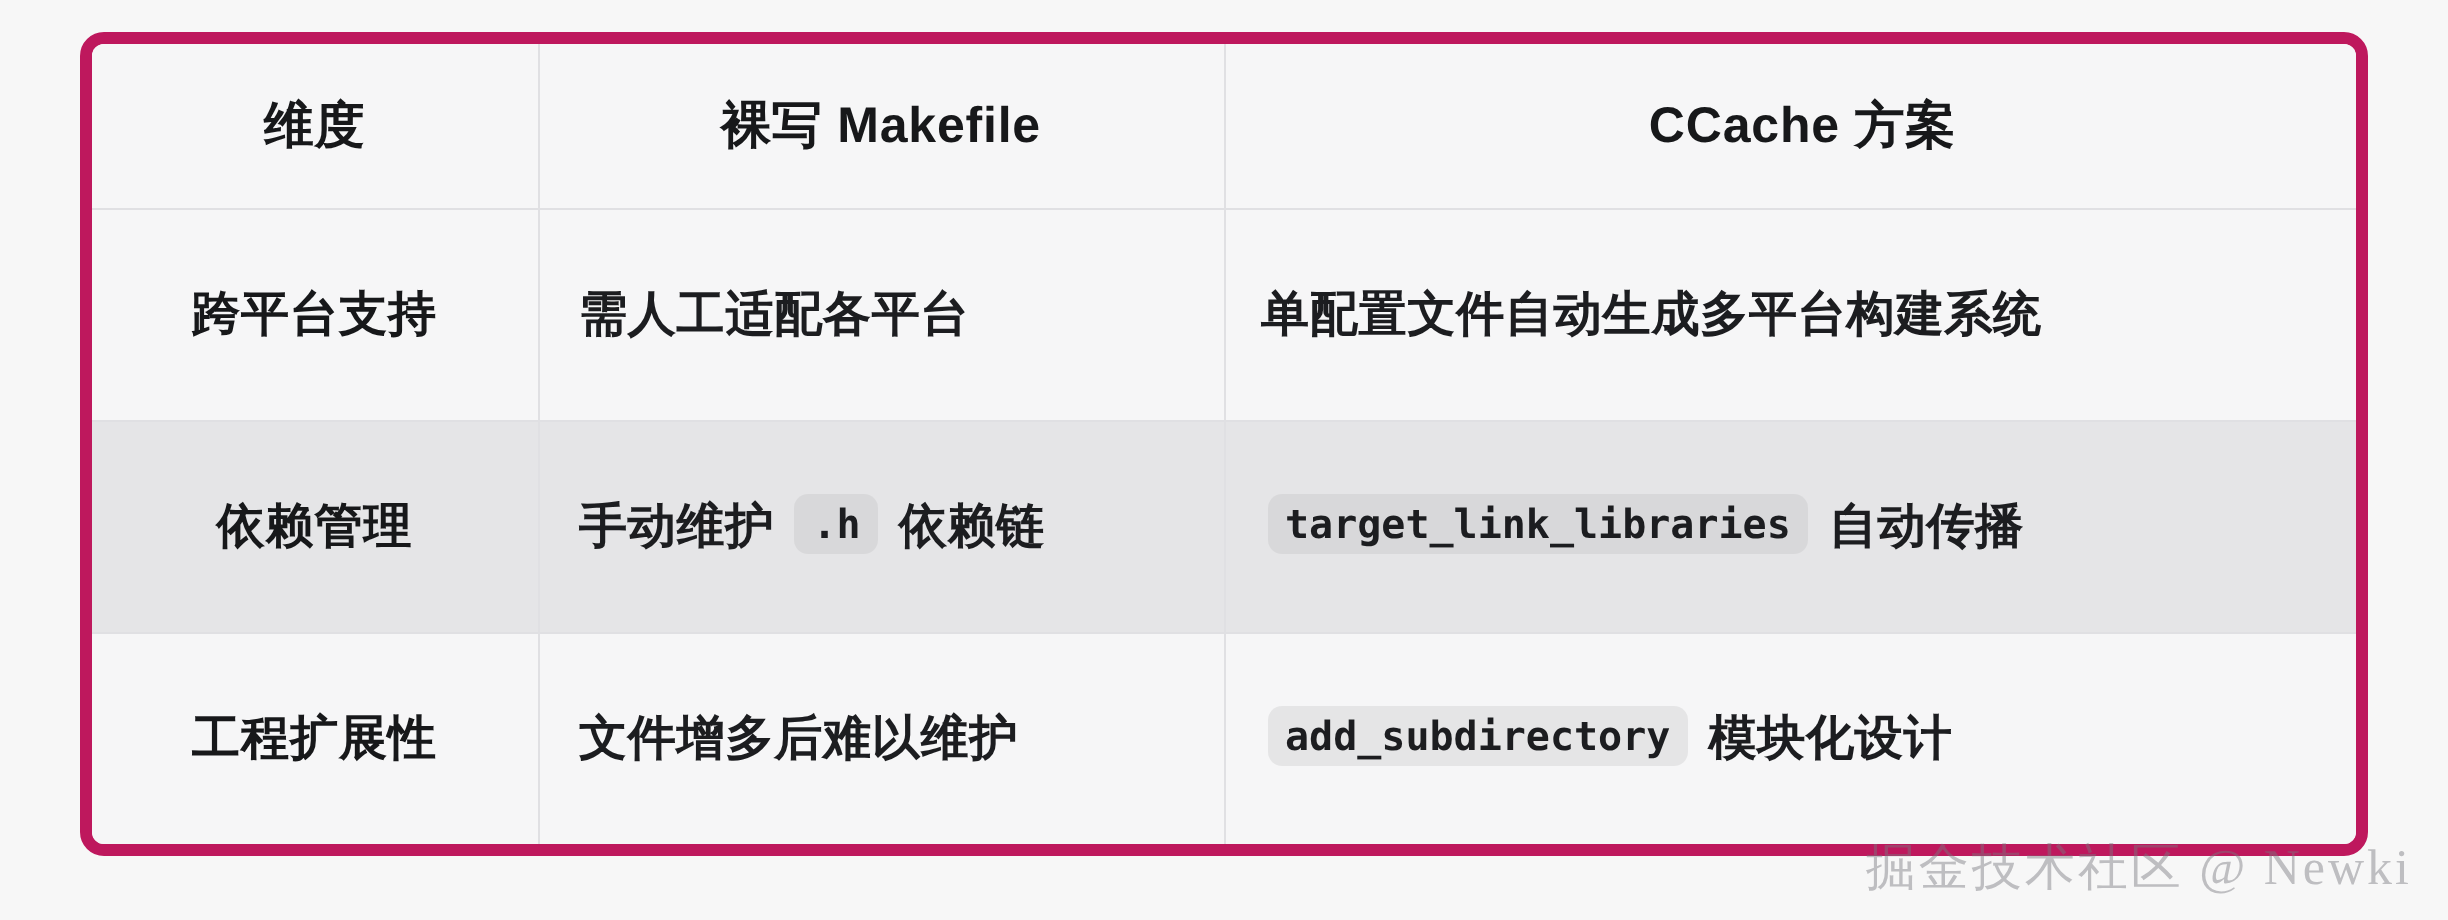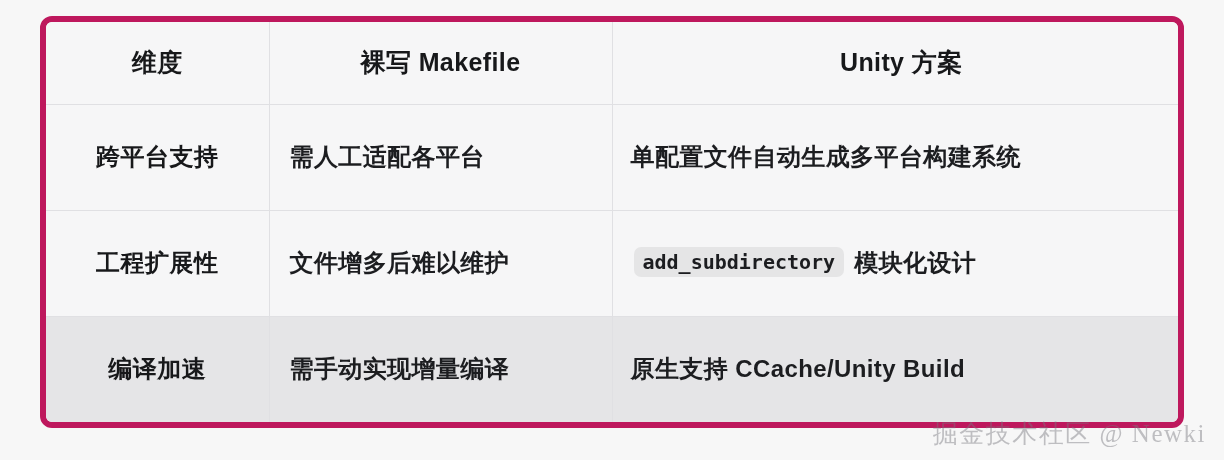--- a/index.html
+++ b/index.html
@@ -132,36 +132,36 @@
   <table class="compare">
     <colgroup>
       <col class="c-dim">
       <col class="c-make">
       <col class="c-cmake">
     </colgroup>
     <thead>
       <tr>
         <th>维度</th>
         <th>裸写 Makefile</th>
-        <th>Unity 方案</th>
+        <th>CCache 方案</th>
       </tr>
     </thead>
     <tbody id="table-body">
         <tr class="odd">
           <td class="dim-cell">跨平台支持</td>
           <td class="body-cell make-cell"><span>需人工适配各平台</span></td>
           <td class="body-cell cmake-cell"><span>单配置文件自动生成多平台构建系统</span></td>
         </tr>
+        <tr class="even">
+          <td class="dim-cell">依赖管理</td>
+          <td class="body-cell make-cell"><span>手动维护</span> <code class="chip">.h</code> <span>依赖链</span></td>
+          <td class="body-cell cmake-cell"><code class="chip">target_link_libraries</code> <span>自动传播</span></td>
+        </tr>
         <tr class="odd">
           <td class="dim-cell">工程扩展性</td>
           <td class="body-cell make-cell"><span>文件增多后难以维护</span></td>
           <td class="body-cell cmake-cell"><code class="chip">add_subdirectory</code> <span>模块化设计</span></td>
-        </tr>
-        <tr class="even">
-          <td class="dim-cell">编译加速</td>
-          <td class="body-cell make-cell"><span>需手动实现增量编译</span></td>
-          <td class="body-cell cmake-cell"><span>原生支持 CCache/Unity Build</span></td>
         </tr>
       </tbody>
   </table>
 </div>
 
 <div class="watermark">掘金技术社区 @ Newki</div>
 
 </body></html>

